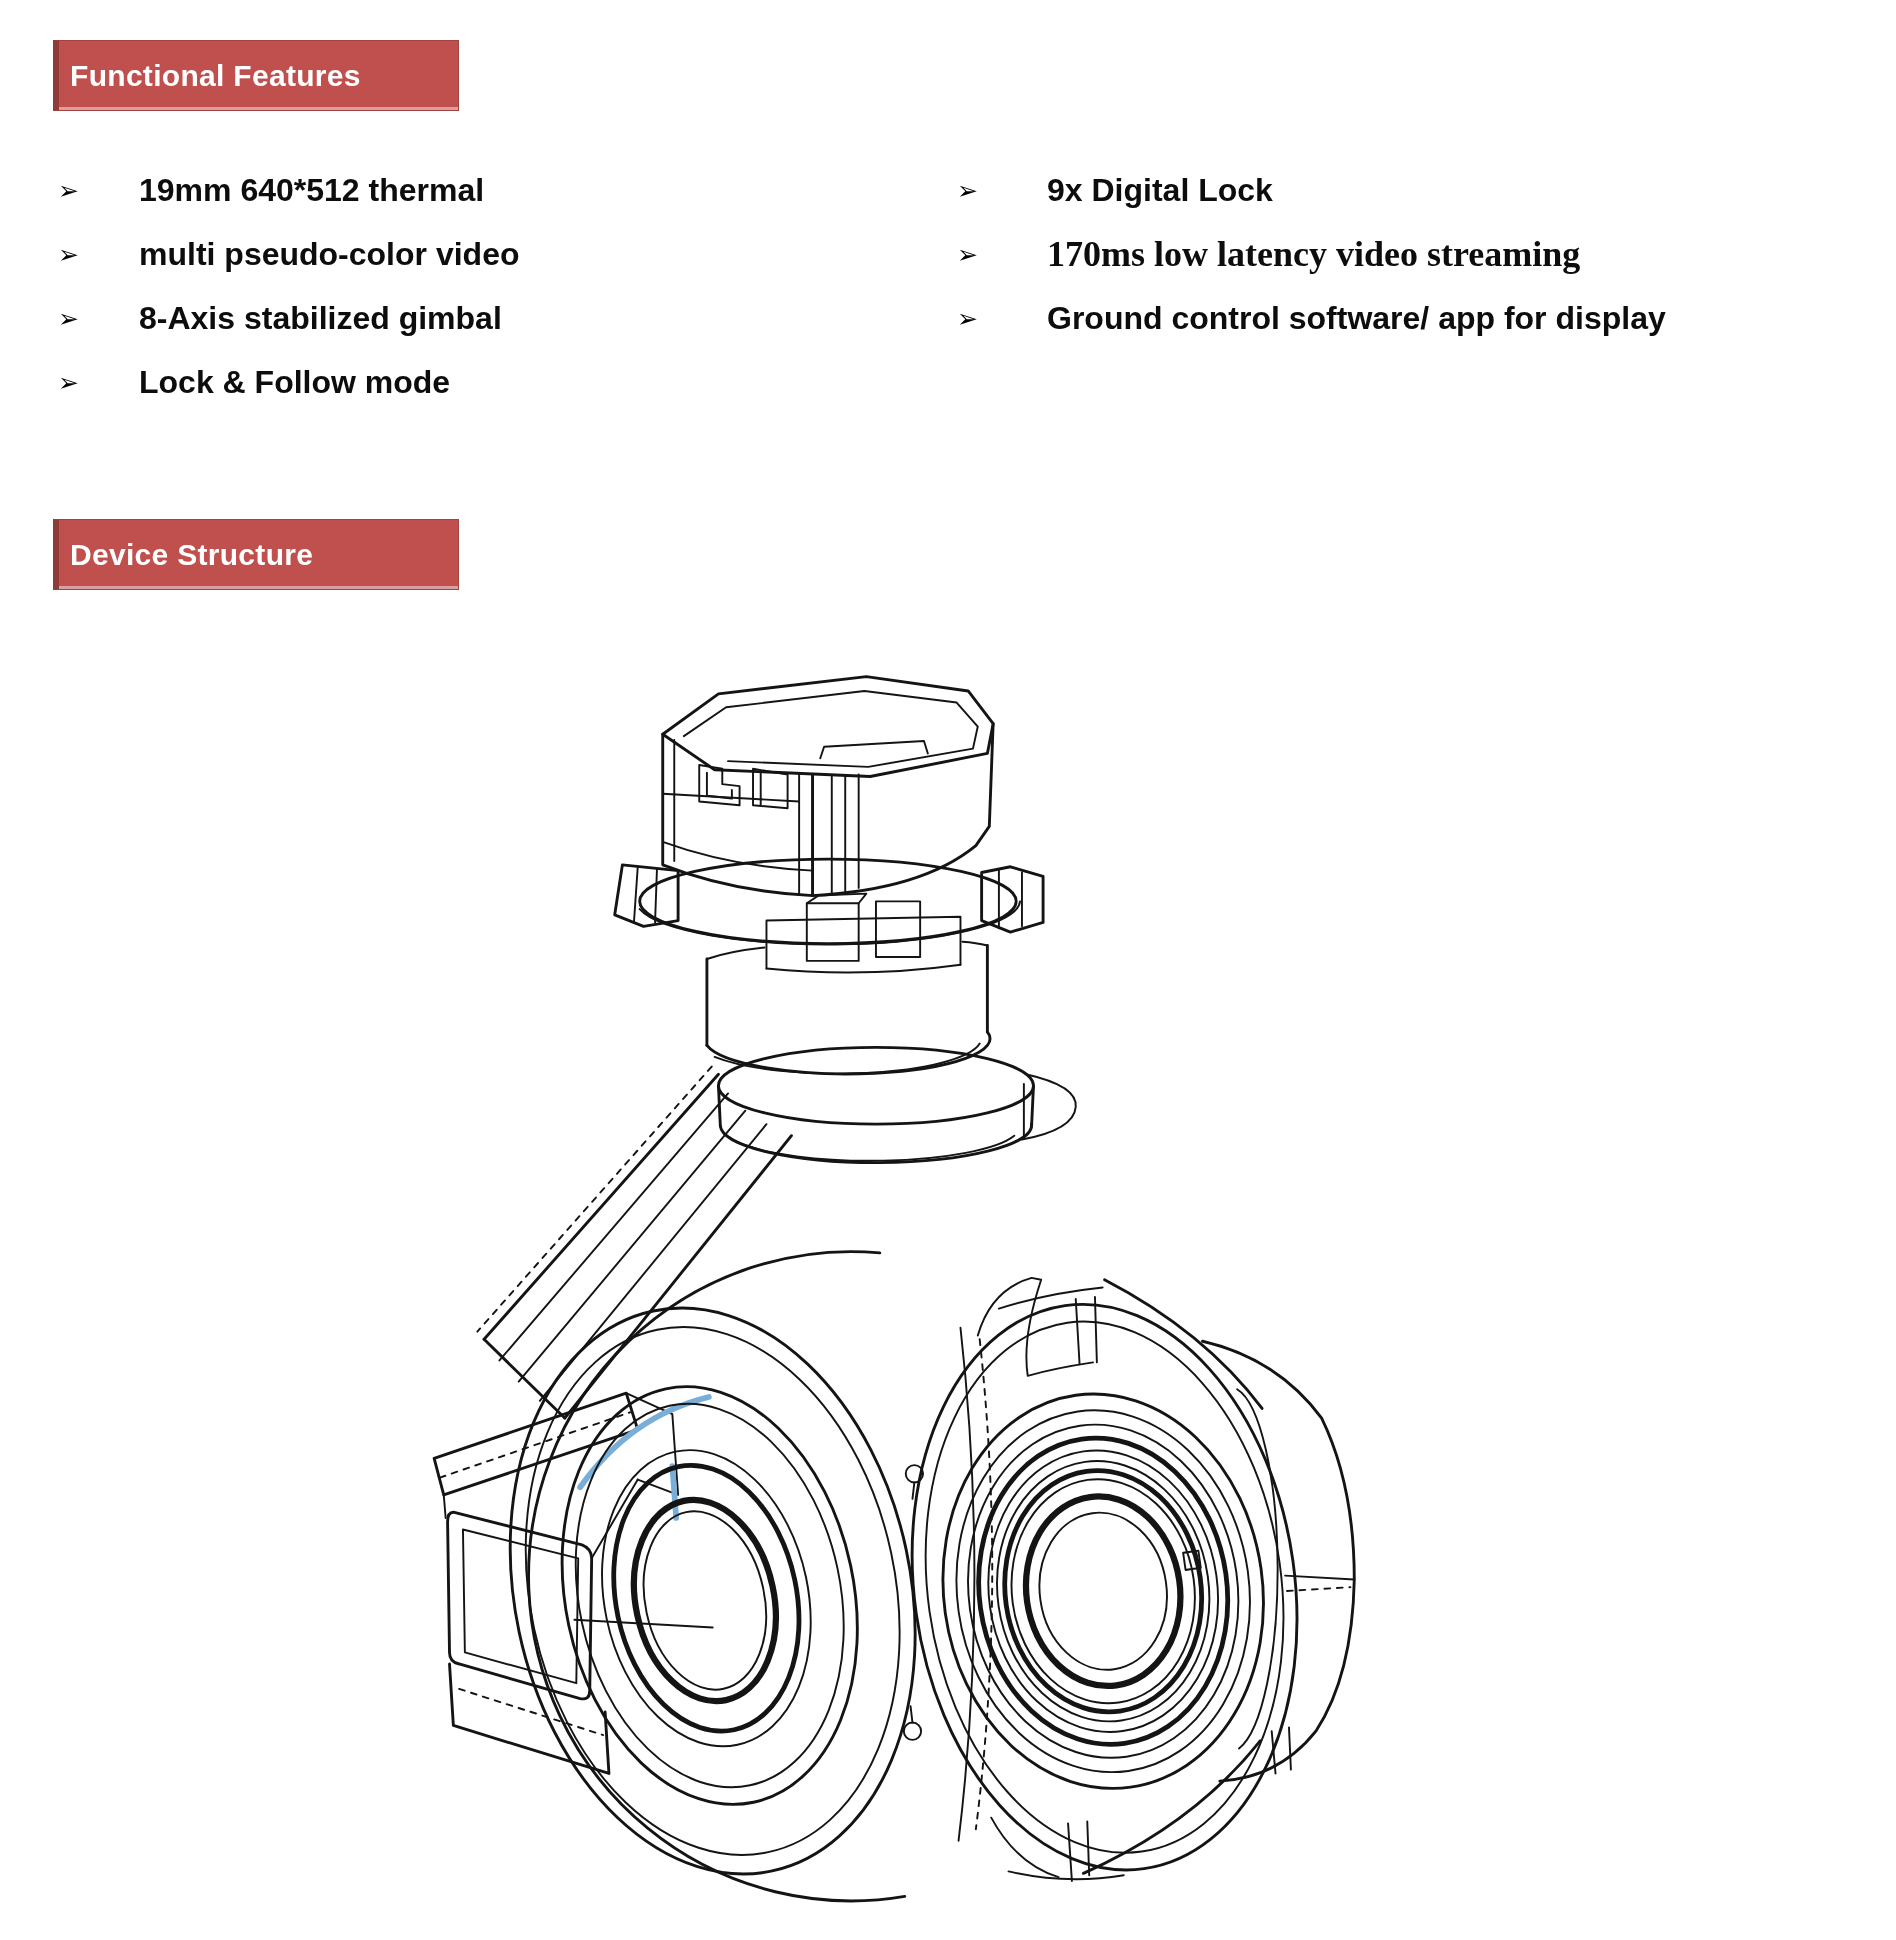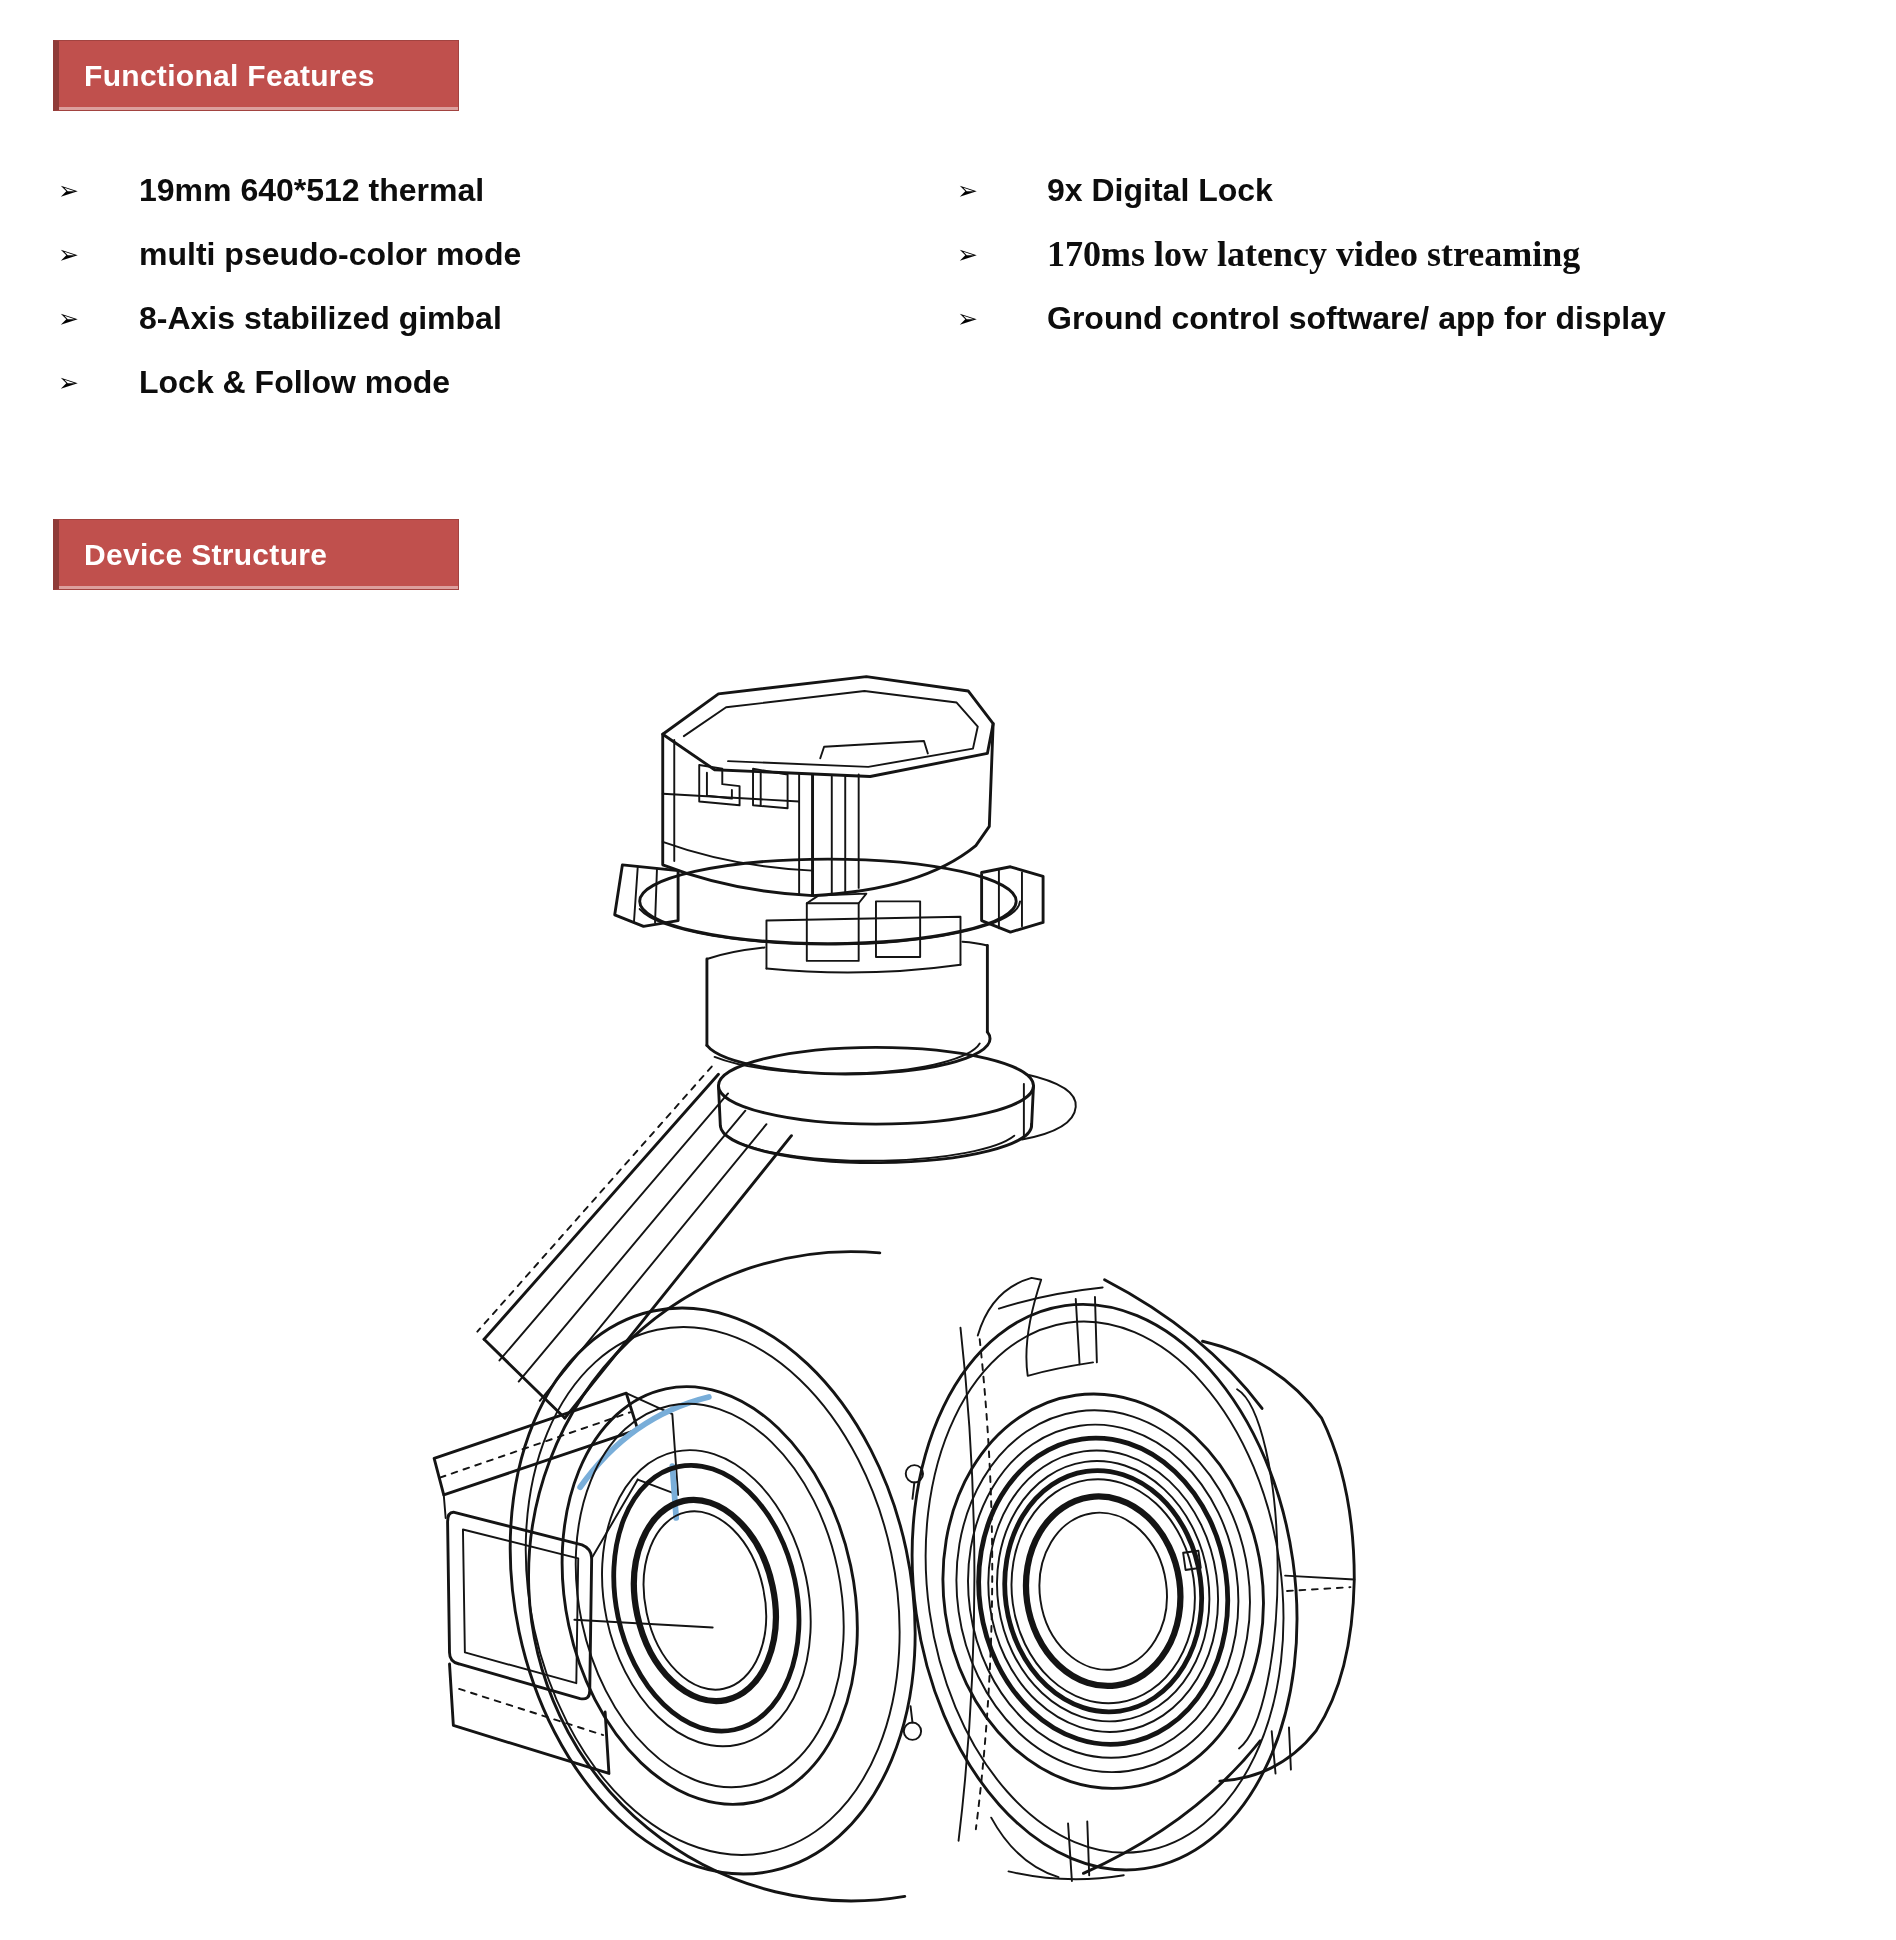--- a/index.html
+++ b/index.html
@@ -5,21 +5,21 @@
   html,body{margin:0;padding:0;}
   body{
     width:1896px;height:1941px;position:relative;background:#ffffff;
     font-family:"Liberation Sans",sans-serif;color:#0d0d0d;overflow:hidden;
   }
   .hdr{
     position:absolute;left:53px;width:406px;height:71px;box-sizing:border-box;
     background:#C0504D;border:1.9px solid #A24340;border-left:6.7px solid #8F3B38;
     box-shadow:inset 0 -6.7px 0 -3.8px rgba(255,255,255,.45);
     color:#ffffff;font-weight:700;font-size:30px;letter-spacing:0.3px;
-    display:flex;align-items:center;padding-left:25px;
+    display:flex;align-items:center;padding-left:11px;
   }
   #hdr-features{top:40px;}
   #hdr-structure{top:519px;}
   .col{position:absolute;top:158px;}
   .col.left{left:58px;}
   .col.right{left:957px;}
   .row{display:flex;align-items:center;height:64px;}
   .marker{width:81px;font-size:25px;color:#000;flex:0 0 auto;}
   .col.right .marker{width:90px;}
   .txt{font-size:32px;white-space:nowrap;font-weight:bold;}
@@ -41,21 +41,21 @@
   <span>Functional Features</span>
 </div>
 
 <div class="col left">
   <div class="row">
     <span class="marker">➢</span>
     <span class="txt">19mm 640*512 thermal</span>
   </div>
   <div class="row">
     <span class="marker">➢</span>
-    <span class="txt">multi pseudo-color mode</span>
+    <span class="txt">multi pseudo-color video</span>
   </div>
   <div class="row">
     <span class="marker">➢</span>
     <span class="txt">8-Axis stabilized gimbal</span>
   </div>
   <div class="row">
     <span class="marker">➢</span>
     <span class="txt">Lock &amp; Follow mode</span>
   </div>
 </div>

